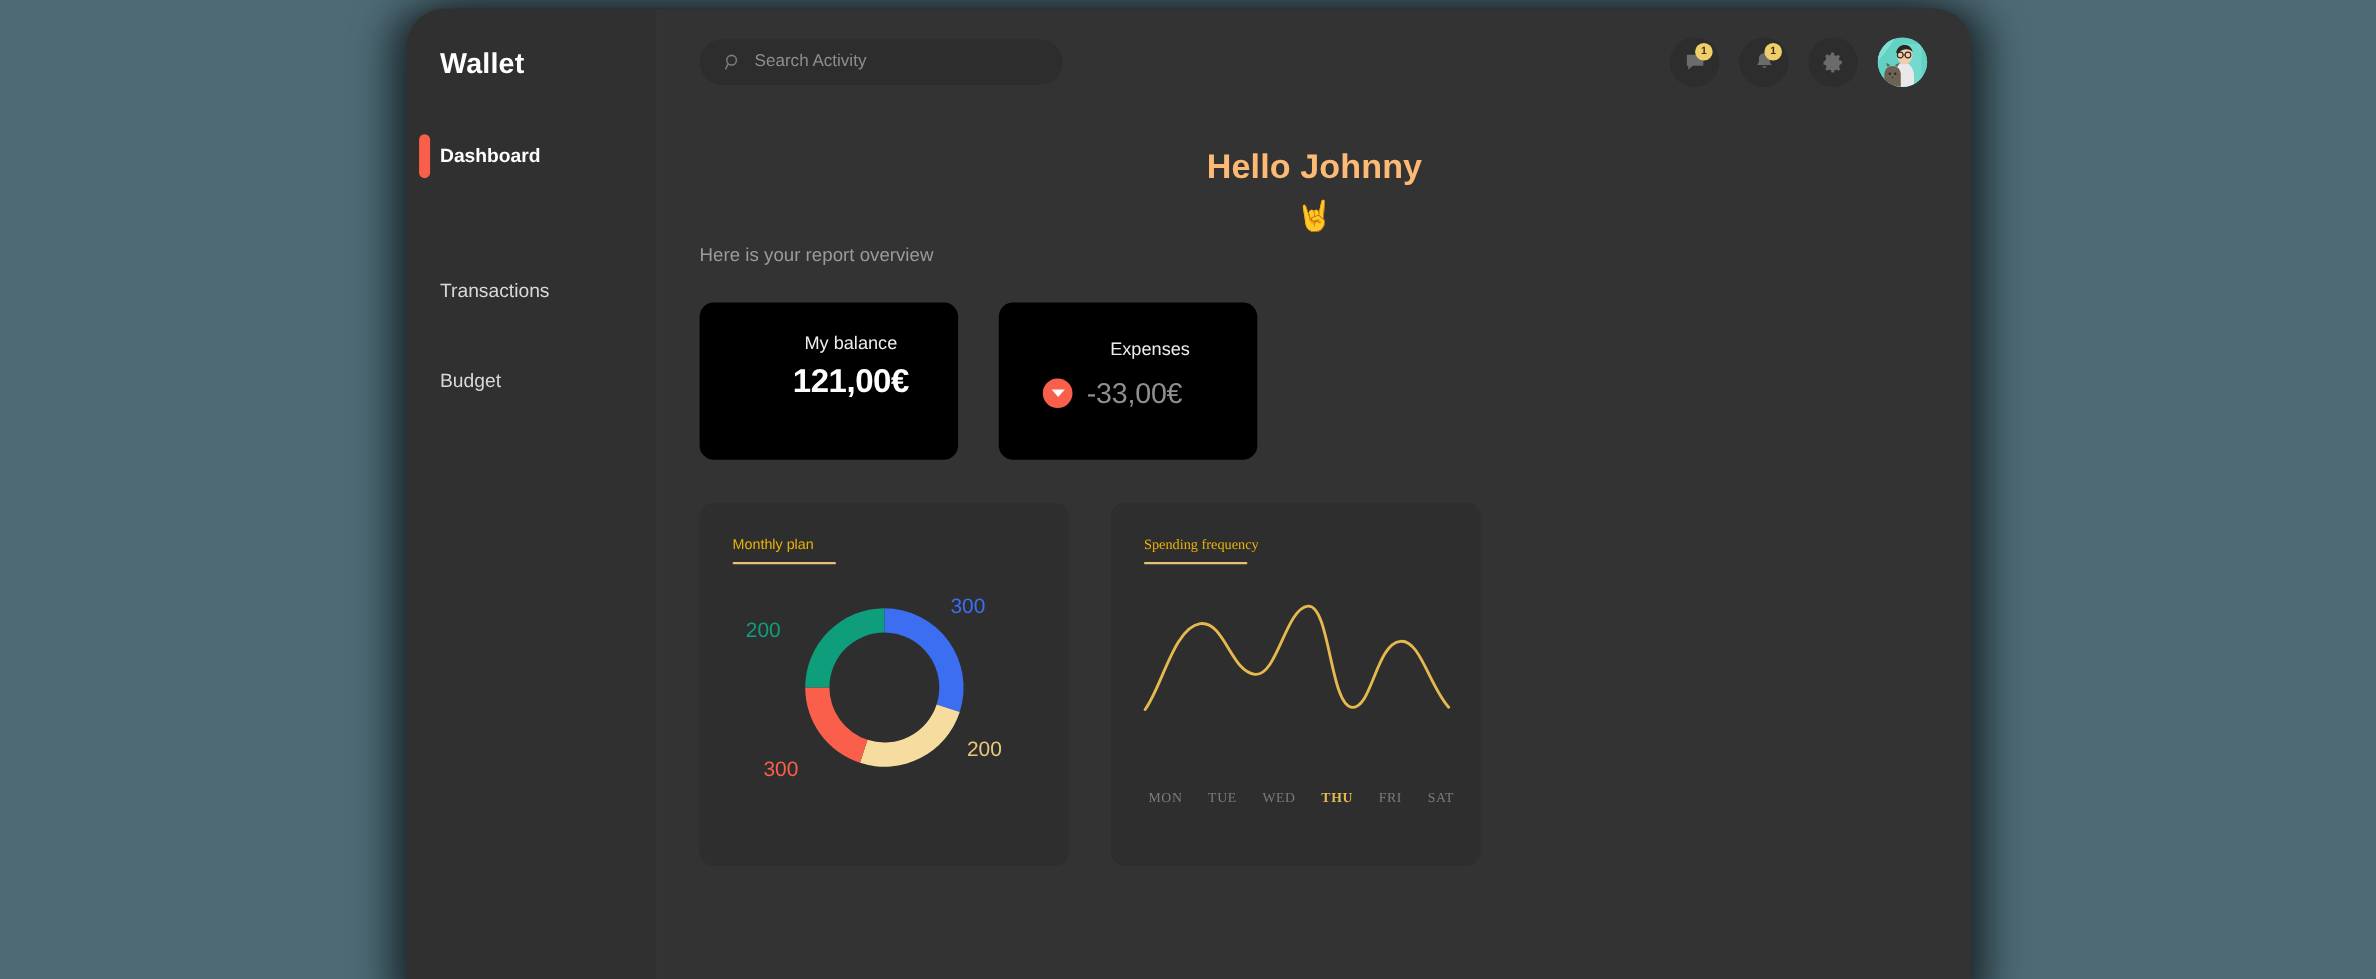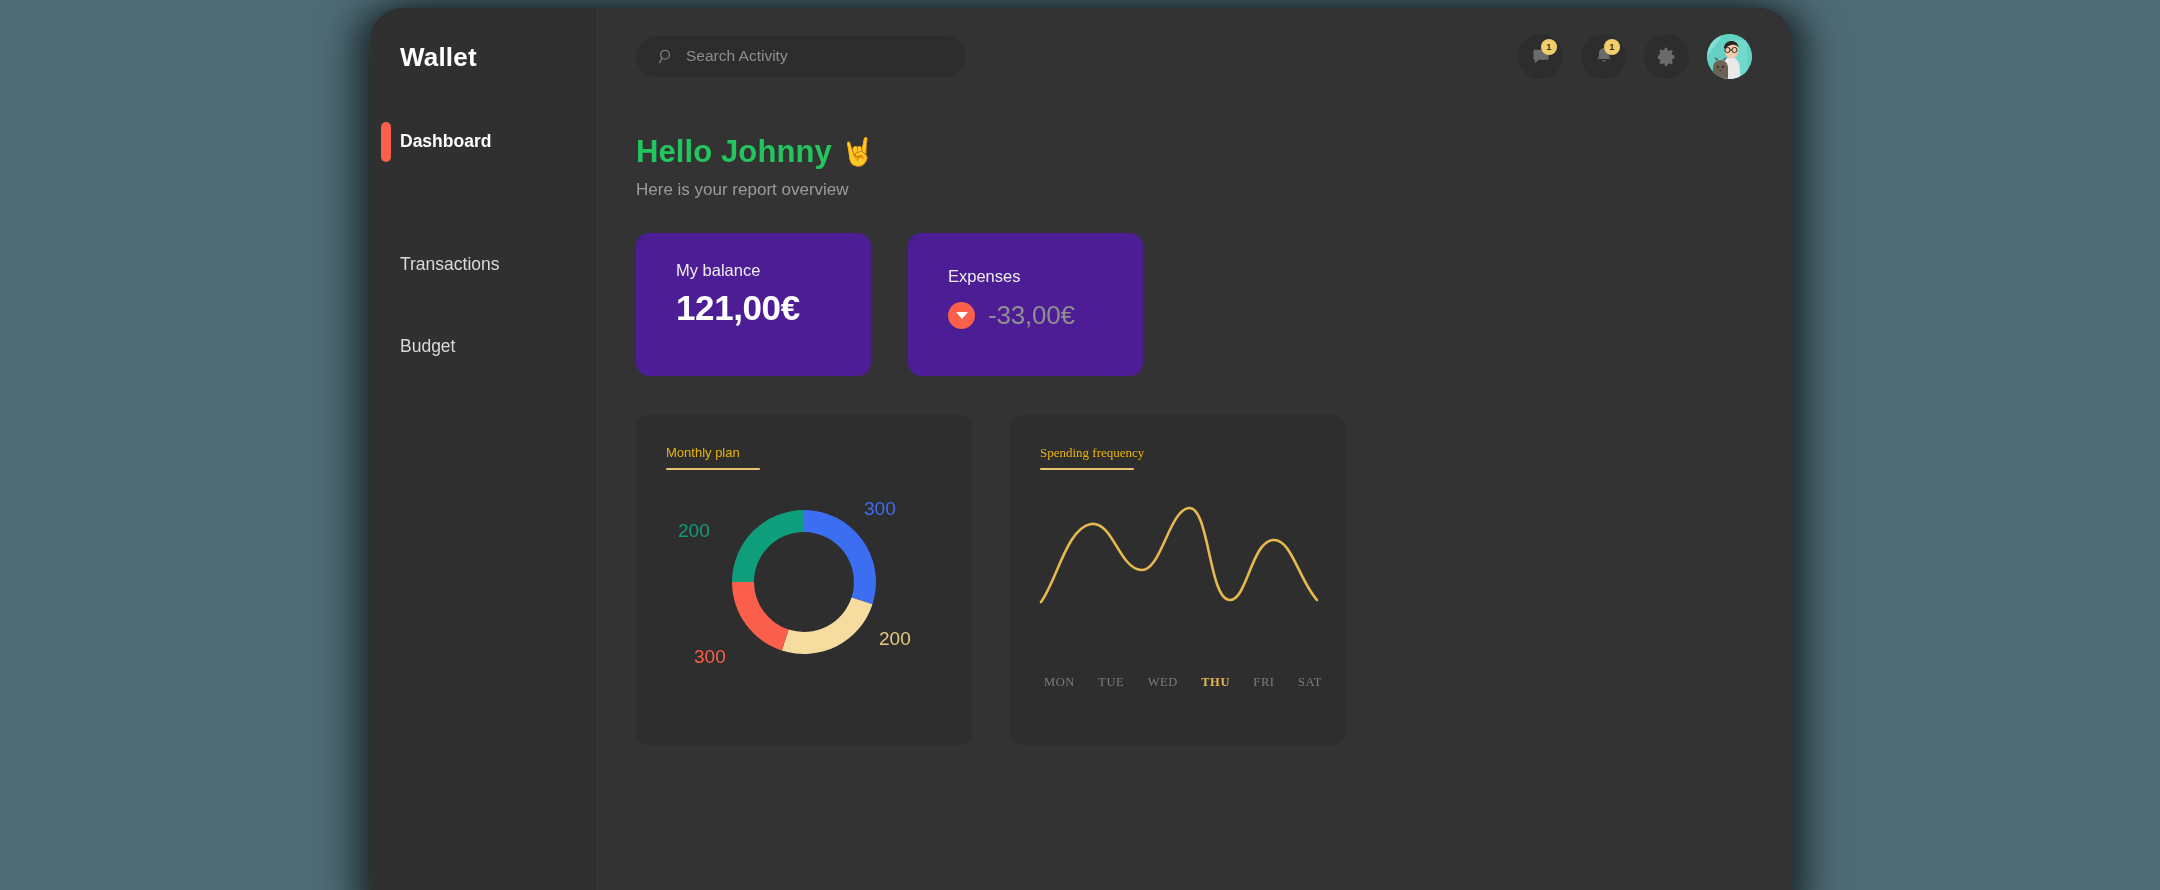--- a/index.html
+++ b/index.html
@@ -128,53 +128,54 @@
     border-radius: 50%;
     overflow: hidden;
     cursor: pointer;
     background: #63d2c4;
     flex: 0 0 45px;
   }
 
   
   .greeting { padding: 30px 38px 0 38px; }
   .greeting h1 {
-    color: #22c55e;
+    color: #fdba74;
     font-size: 31px;
     font-weight: bold;
     letter-spacing: .1px;
-    display: flex; align-items: center; gap: 10px;
+    display: flex; align-items: center; gap: 10px; flex-direction: column;
   }
   .greeting .emoji { font-size: 27px; }
   .greeting p {
     margin-top: 10px;
     color: #9b9b9b;
     font-size: 17px;
   }
 
   
   .stats-row {
     display: flex;
     gap: 37px;
     padding: 33px 38px 0 38px;
   }
   .stat-card {
-    background: #4c1d95;
+    background: #000000;
     border-radius: 13px;
     height: 143px;
     padding: 28px 0 0 40px;
     position: relative;
+    text-align: center;
   }
   .stat-card.balance { width: 235px; }
   .stat-card.income  { width: 235px; padding-top: 34px; }
   .stat-card.expense { width: 235px; padding-top: 34px; }
   .stat-label { color: #ededed; font-size: 16.5px; margin-bottom: 4px; }
   .balance-value {
     color: #ffffff;
-    font-size: 35px;
+    font-size: 30px;
     font-weight: bold;
     letter-spacing: -.4px;
     margin-top: 8px;
   }
   .stat-row { display: flex; align-items: center; gap: 13px; margin-top: 14px; }
   .arrow-badge {
     width: 27px; height: 27px;
     border-radius: 50%;
     display: flex; align-items: center; justify-content: center;
     flex: 0 0 27px;

